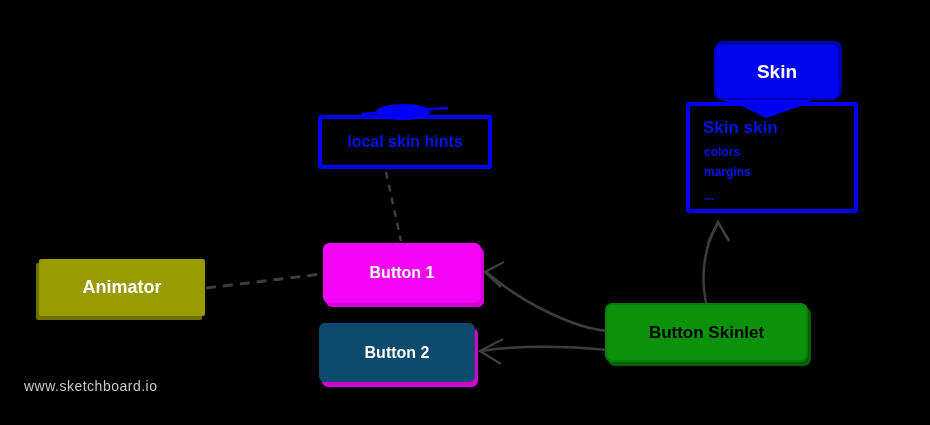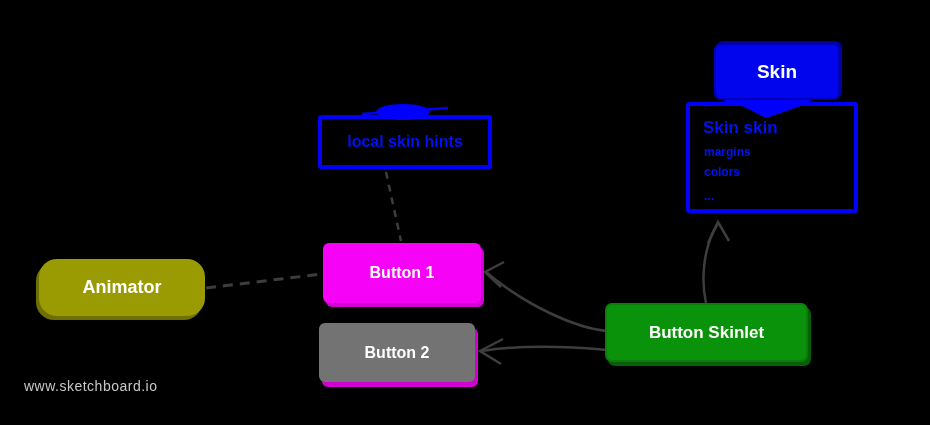--- a/index.html
+++ b/index.html
@@ -42,21 +42,21 @@
   .sh-item  { margin: 8px 0 0 14px; font-size: 12px; line-height: 12px; }
   .sh-item.last { margin-top: 12px; }
   .note-local-hints {
     left: 318px; top: 115px; width: 174px; height: 54px;
     border: 4px solid #0000fb; border-radius: 3px;
     display: flex; align-items: center; justify-content: center;
     font-size: 16px;
   }
   .node-animator {
     left: 39px; top: 259px; width: 166px; height: 57px;
-    border-radius: 18px; font-size: 18px;
+    border-radius: 2px; font-size: 18px;
     box-shadow: -3px 4px 0 #6e7002;
   }
   .node-button1 {
     left: 323px; top: 243px; width: 158px; height: 60px;
     border-radius: 6px; font-size: 16px;
     box-shadow: 3px 4px 0 #d102d1;
     align-items: center;
   }
   .node-button2 {
     left: 319px; top: 323px; width: 156px; height: 59px;
@@ -102,40 +102,40 @@
     <path d="M706,303 C701,280 703,248 717,225" fill="none" stroke-width="2.5" stroke="#3d3d3d"></path>
     <path d="M708,243 L718,222 L729,241" fill="none" stroke-width="2.5" stroke="#3d3d3d"></path>
   </svg>
 
   <div class="node node-skin" style="background: rgb(1, 5, 238); color: rgb(255, 255, 255);">
     <span>Skin</span>
   </div>
 
   <div class="note note-skin-hints" style="border-color: rgb(0, 0, 251); color: rgb(0, 19, 238);">
     <div class="sh-title">Skin skin</div>
+    <div class="sh-item">colors</div>
     <div class="sh-item">margins</div>
-    <div class="sh-item">colors</div>
     <div class="sh-item last">...</div>
   </div>
 
   <div class="note note-local-hints" style="border-color: rgb(0, 0, 251); color: rgb(0, 19, 238); text-align: center;">
     <span>local skin hints</span>
   </div>
 
   <div class="node node-animator" style="background: rgb(154, 154, 2); color: rgb(255, 255, 255);">
     <span>Animator</span>
   </div>
 
   <div class="node node-button1" style="background: rgb(246, 2, 246); color: rgb(255, 255, 255);">
     <span>Button 1</span>
   </div>
 
-  <div class="node node-button2" style="background: #737373; color: rgb(255, 255, 255);">
+  <div class="node node-button2" style="background: #0c4a6e; color: rgb(255, 255, 255);">
     <span>Button 2</span>
   </div>
 
-  <div class="node node-skinlet" style="background: rgb(10, 147, 10); color: #ffffff;">
+  <div class="node node-skinlet" style="background: rgb(10, 147, 10); color: #000000;">
     <span>Button Skinlet</span>
   </div>
 
   <div class="watermark" style="color: rgb(200, 200, 200);">www.sketchboard.io</div>
 
 </div>
 
 </body></html>

